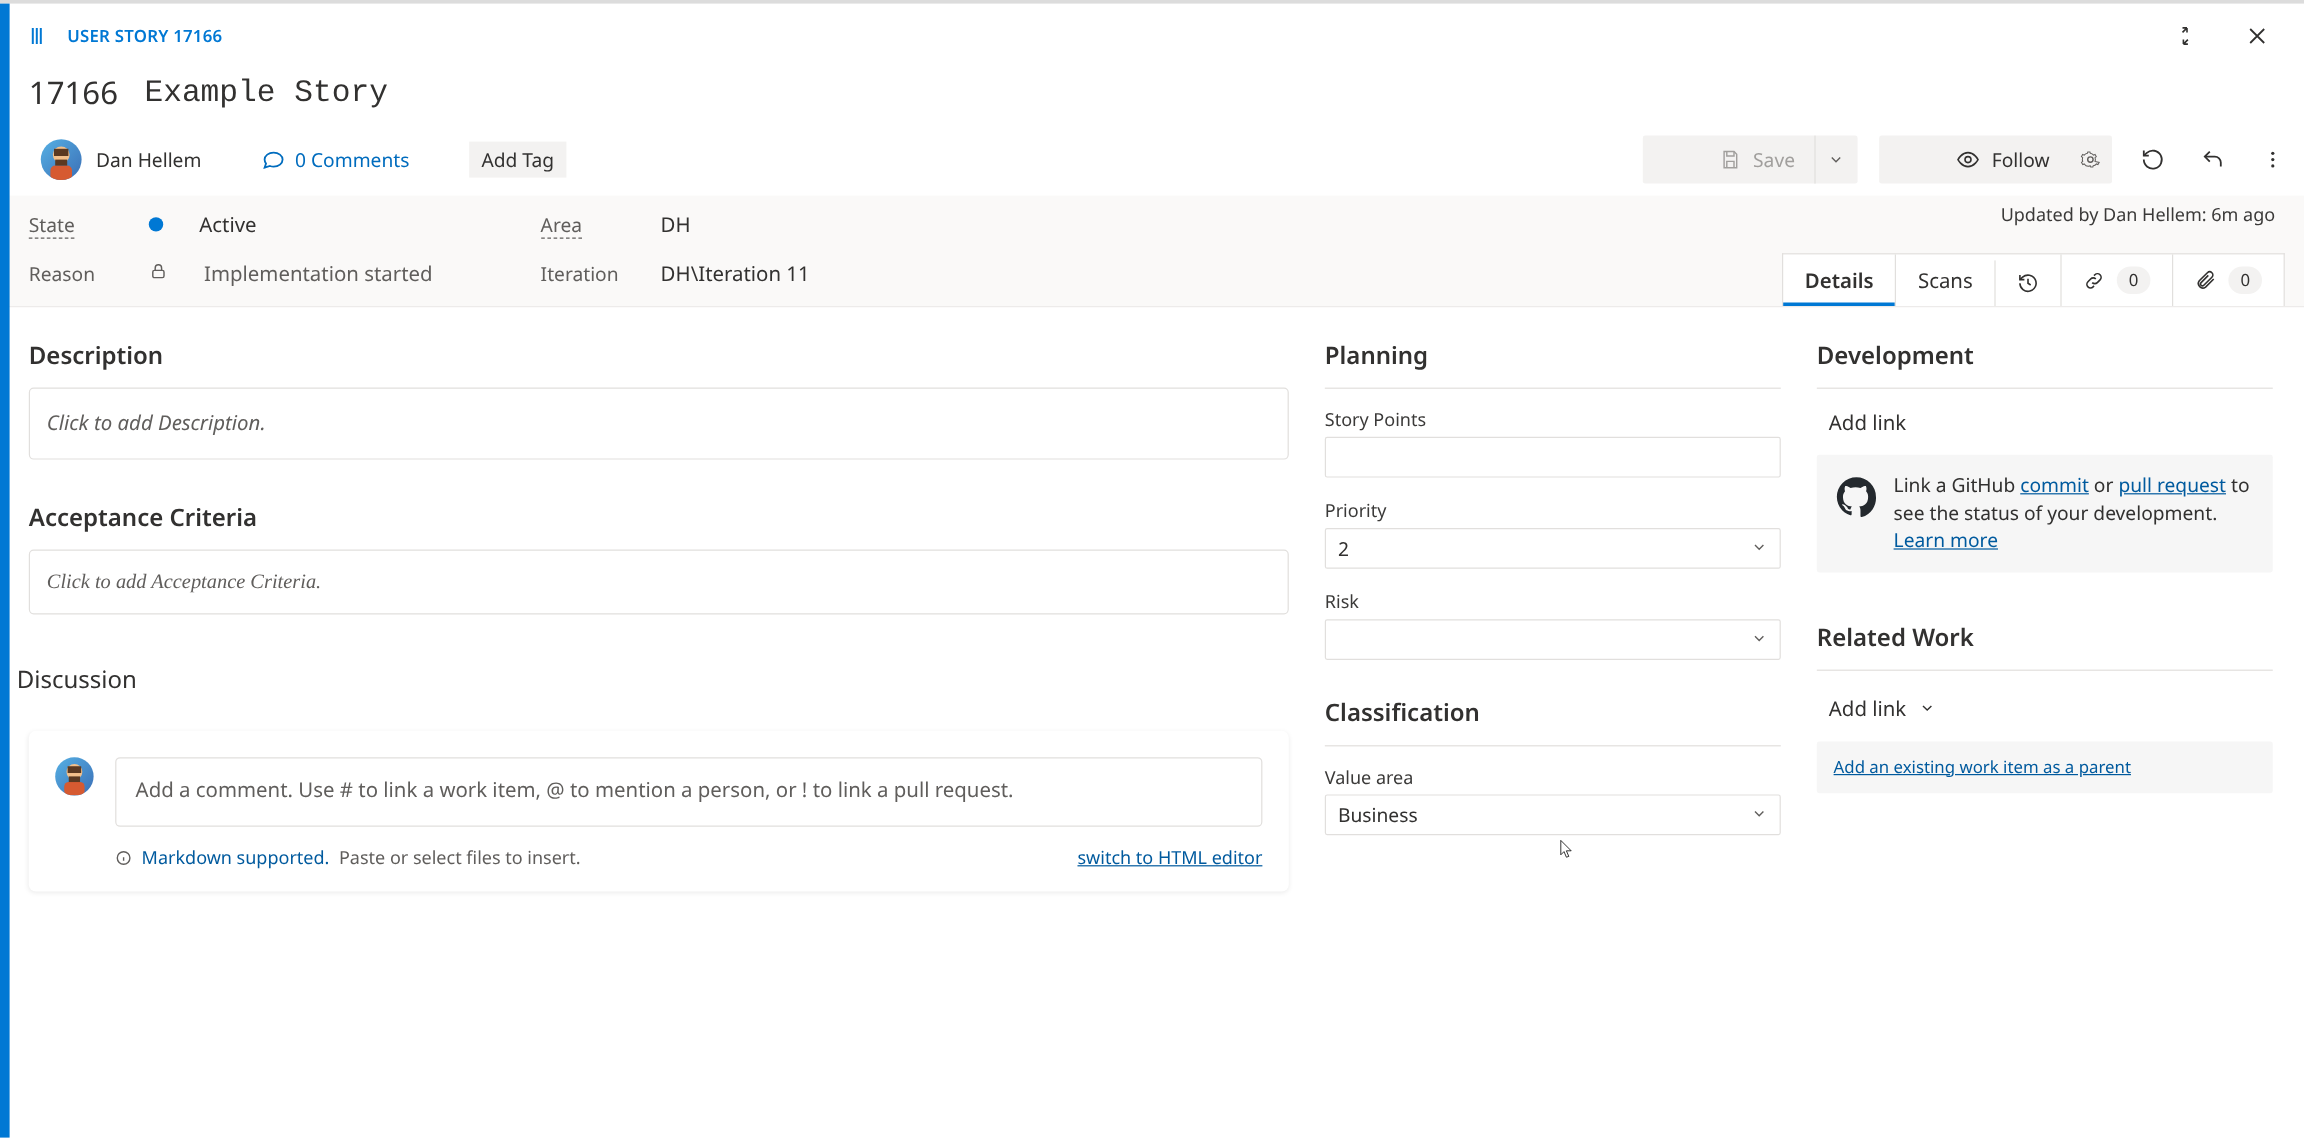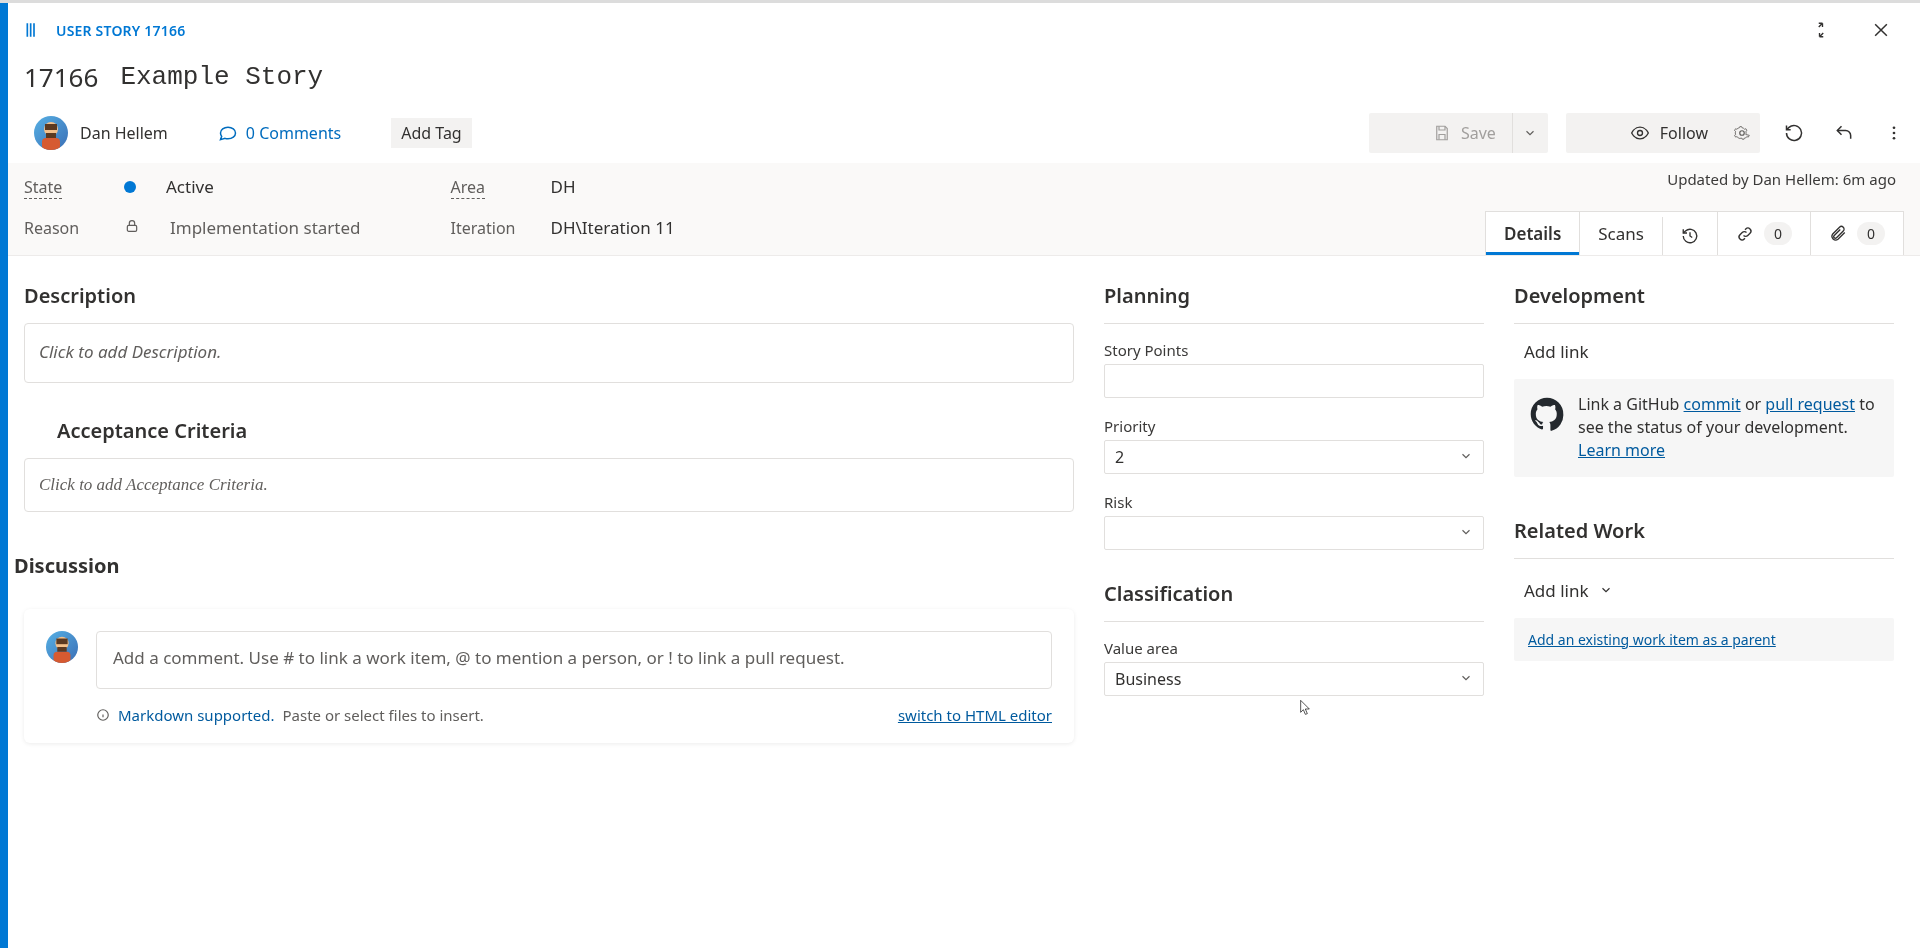--- a/index.html
+++ b/index.html
@@ -326,24 +326,24 @@
     </div>
   </div>
 </div>
 
 <div class="content">
 
   <div>
     <h3 class="section">Description</h3>
     <div class="placeholder-box">Click to add Description.</div>
 
-    <h3 class="section" style="margin-top:34px;margin-left:33px;">Acceptance Criteria</h3>
+    <h3 class="section" style="margin-top:34px;">Acceptance Criteria</h3>
     <div class="placeholder-box acc">Click to add Acceptance Criteria.</div>
 
-    <h3 class="section" style="margin:40px 0 12px -10px; font-weight:700;">Discussion</h3>
+    <h3 class="section" style="margin:40px 0 12px -10px; font-weight:400;">Discussion</h3>
     <div class="discussion-card">
       <div class="avatar" style="width:32px;height:32px;">
         <svg viewBox="0 0 34 34">
             <circle cx="17" cy="13" r="7" fill="#f3c08b"></circle>
             <rect x="11" y="8" width="12" height="6" fill="#5b3921"></rect>
             <rect x="8" y="22" width="18" height="12" rx="4" fill="#d65a31"></rect>
             <rect x="12" y="17" width="10" height="5" fill="#5b3921"></rect>
           </svg>
       </div>
       <div class="disc-right">

